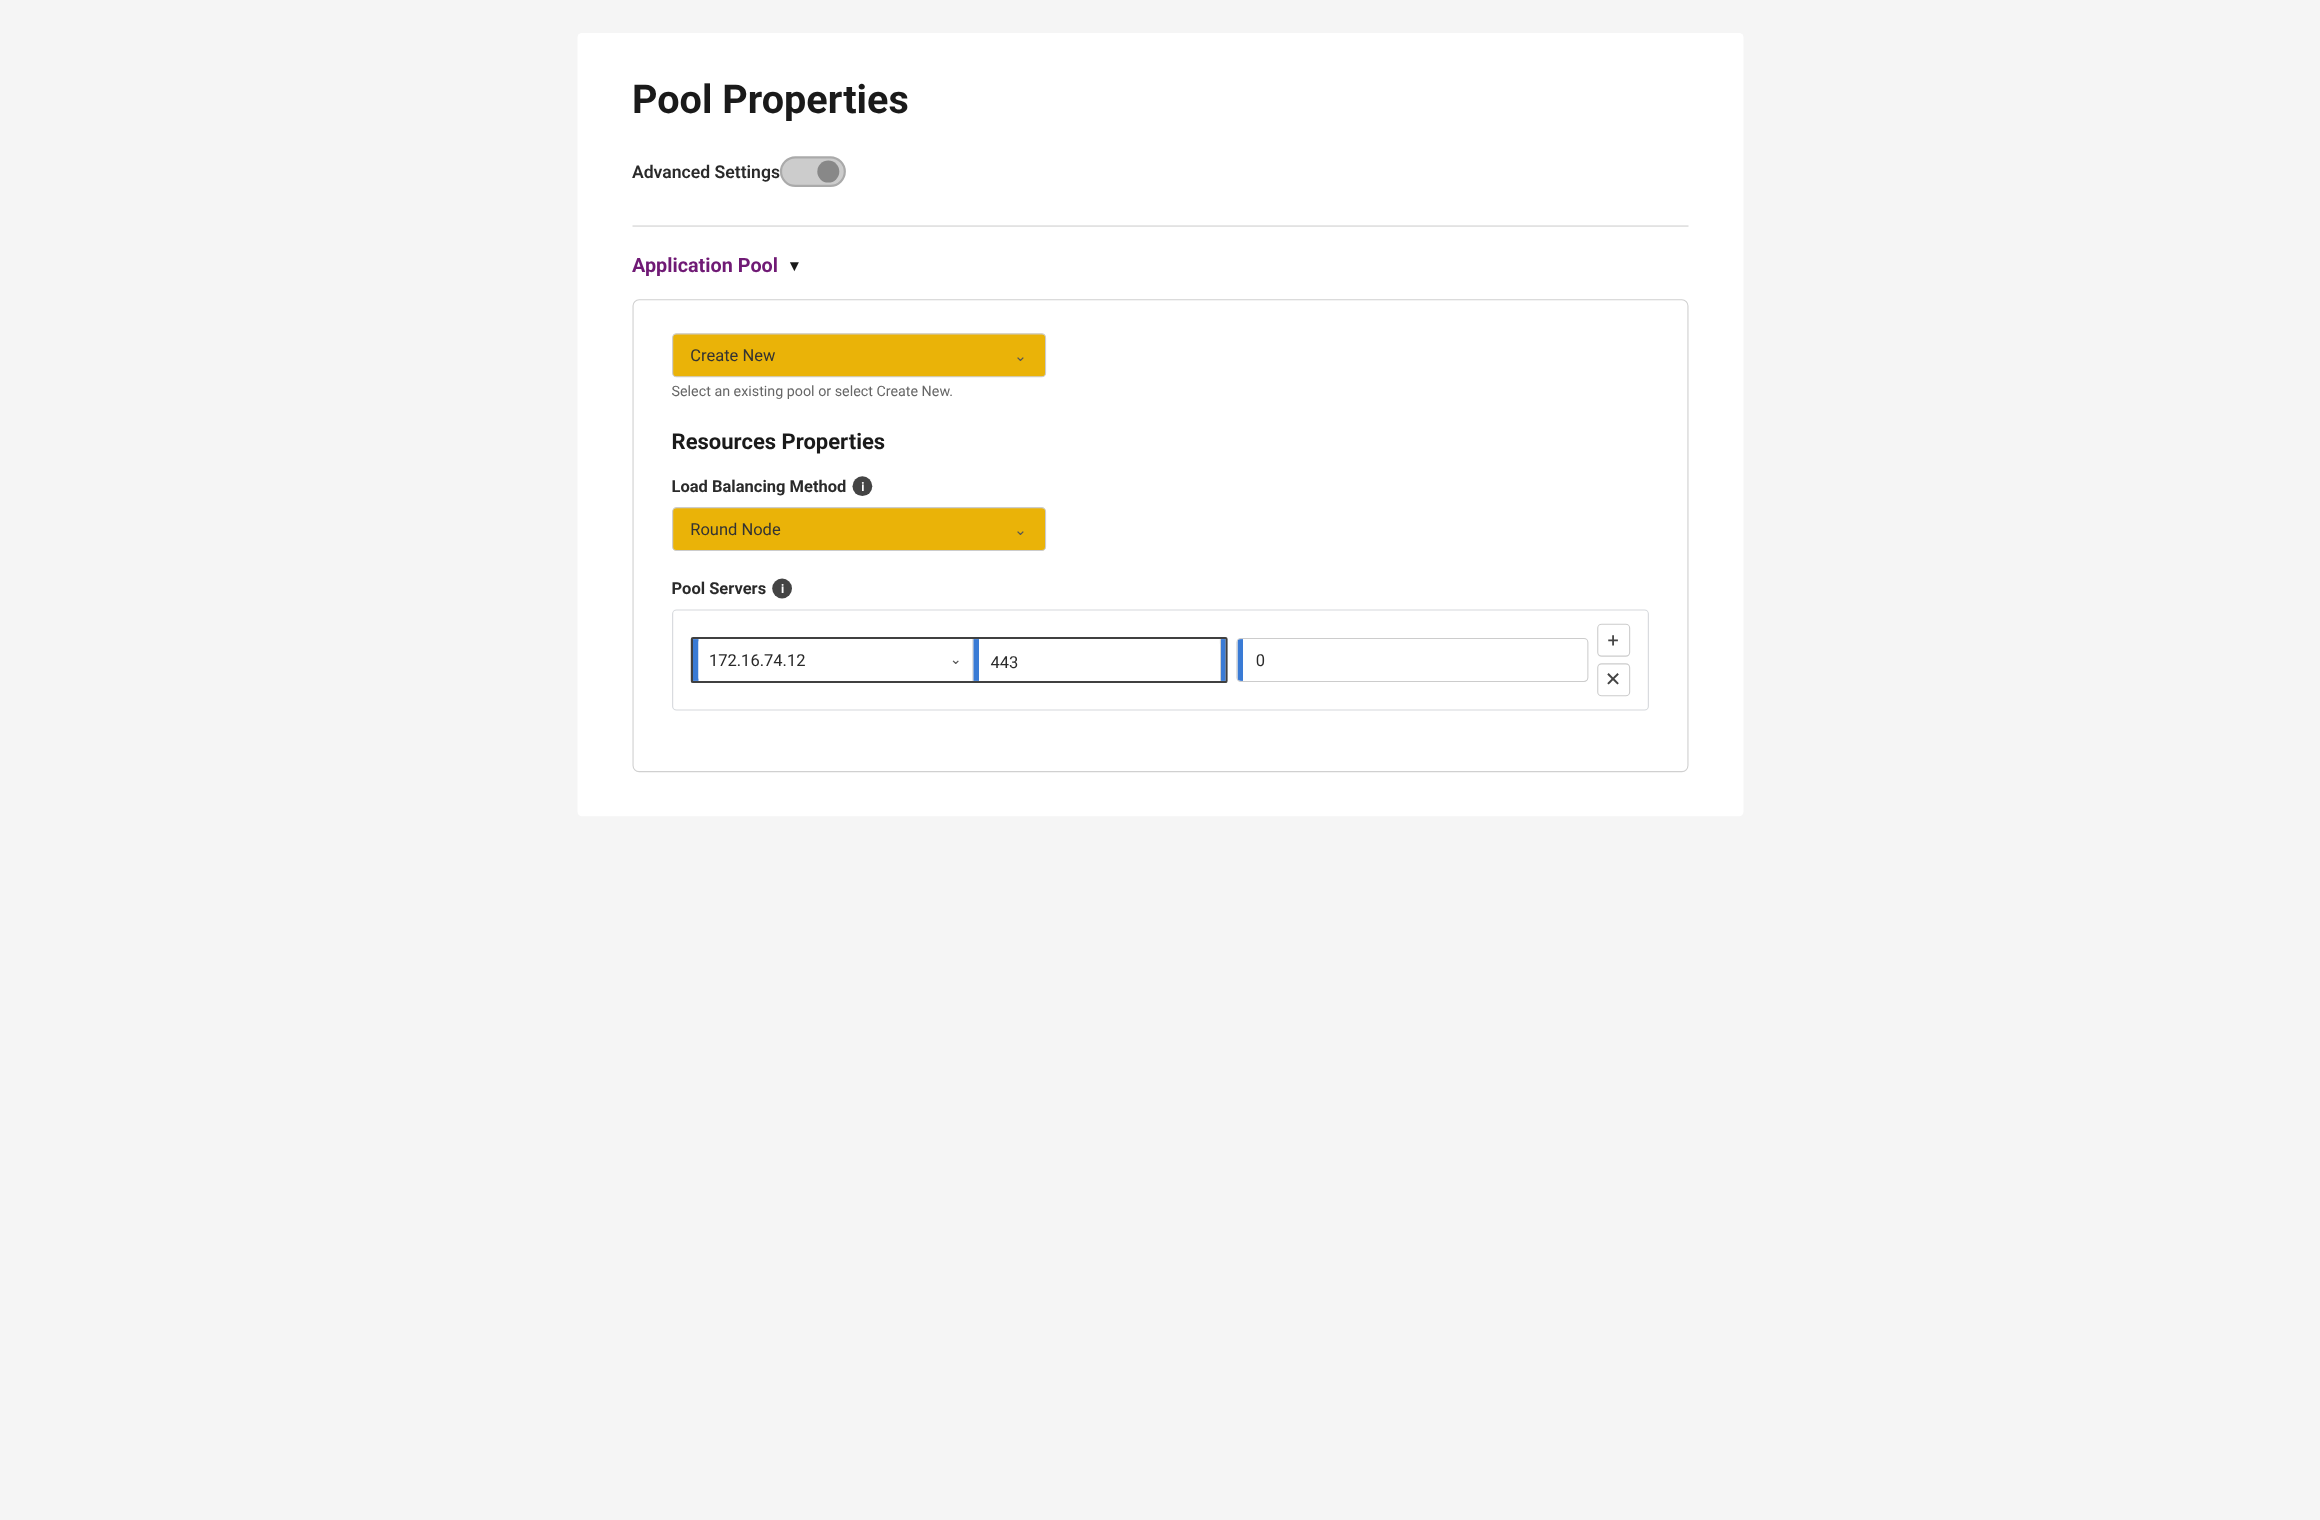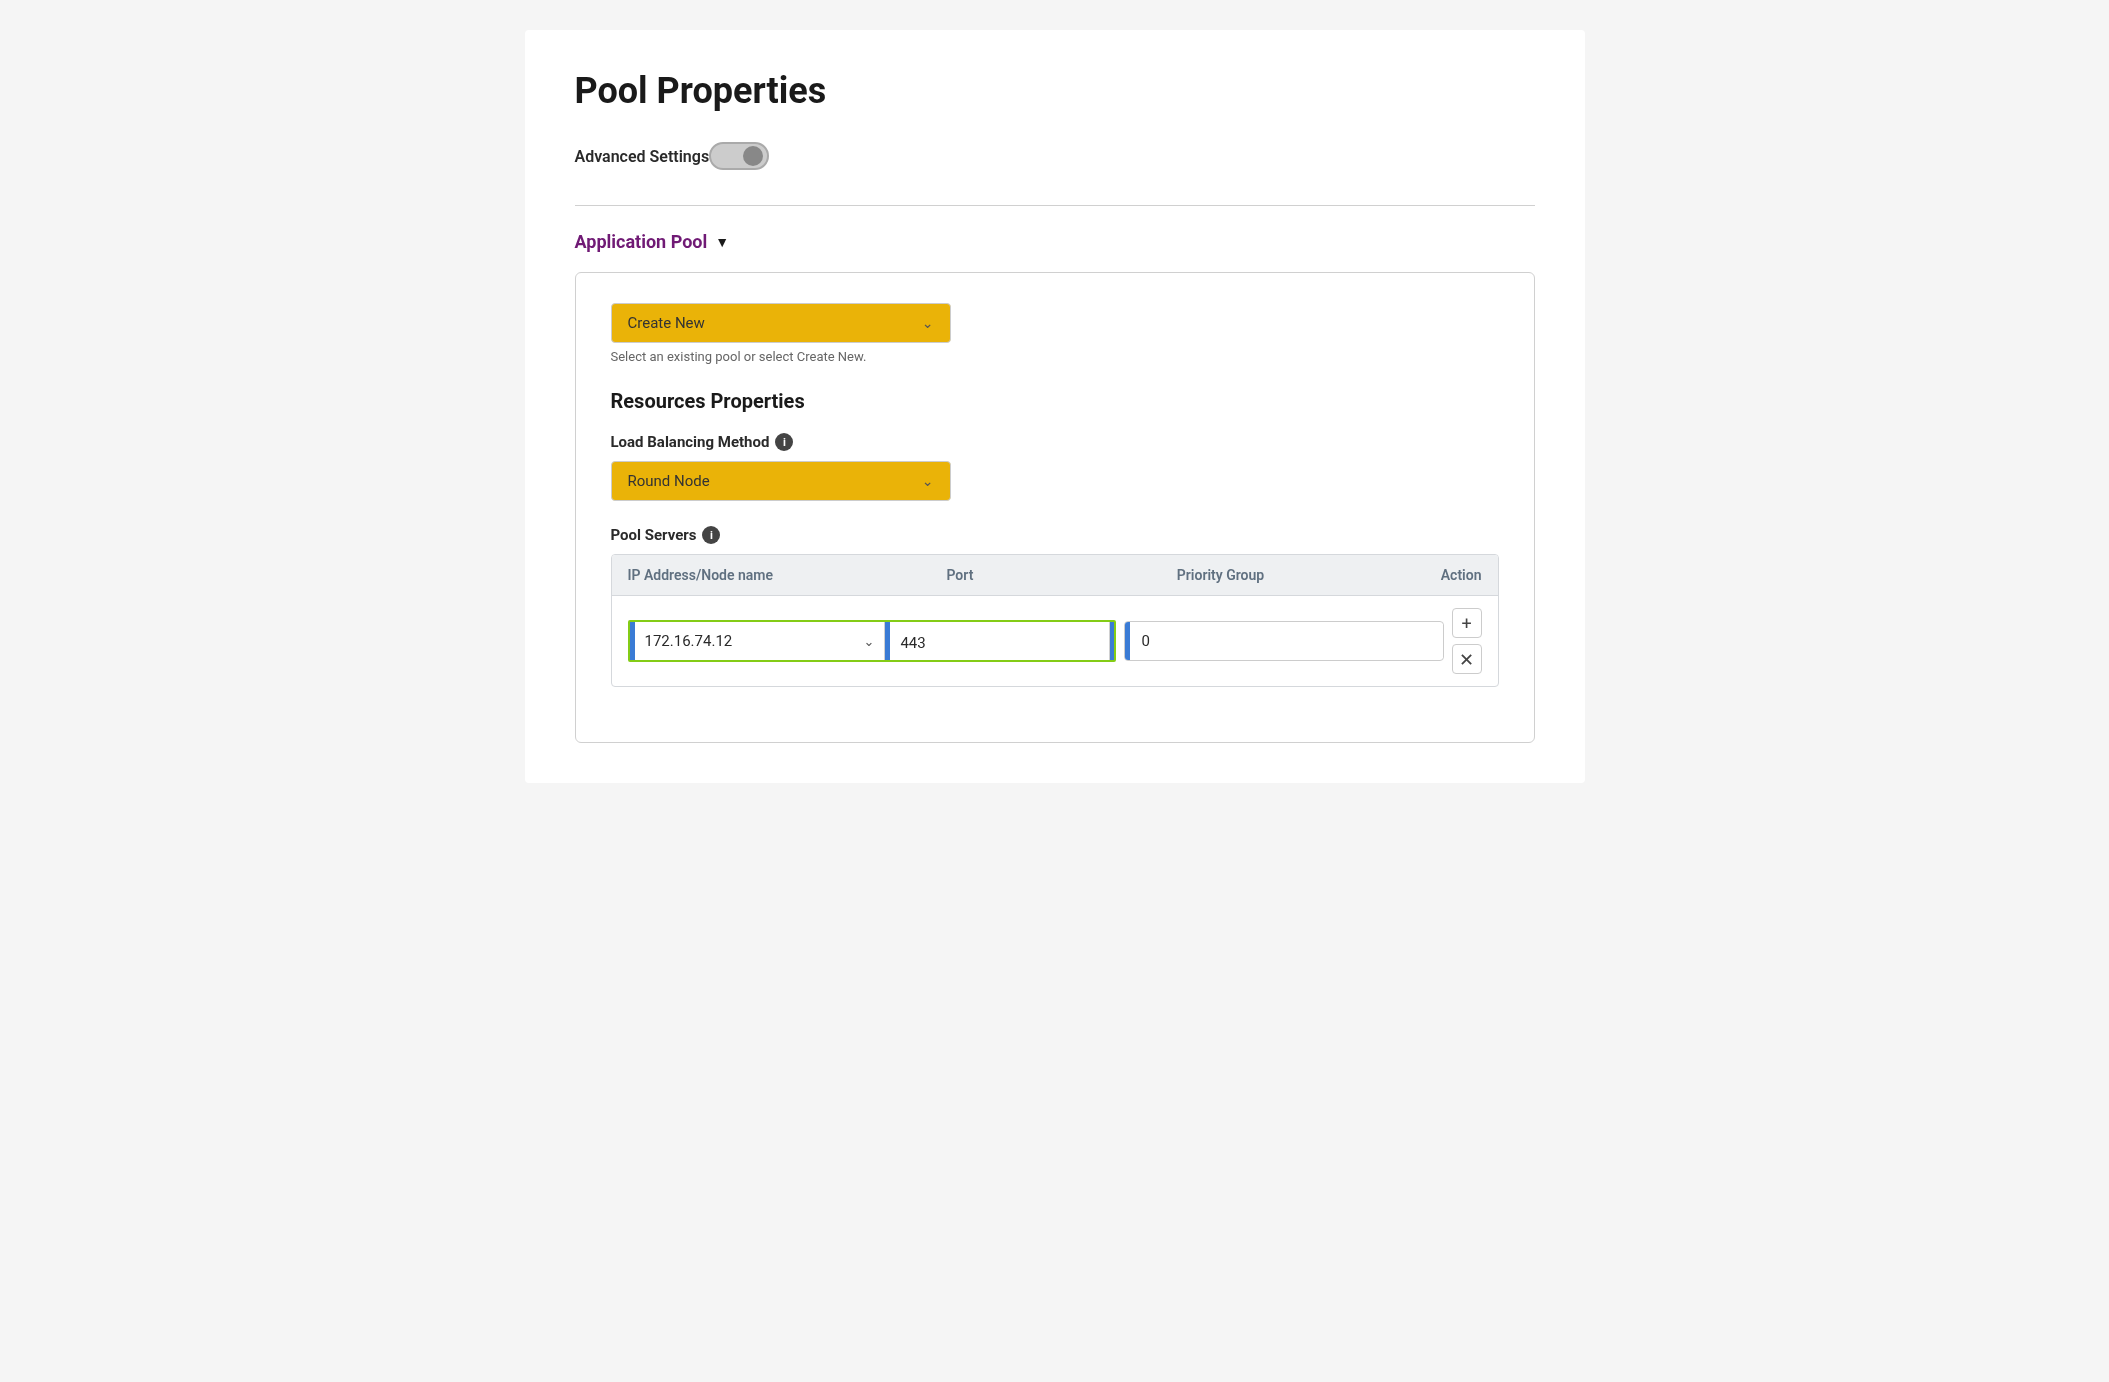--- a/index.html
+++ b/index.html
@@ -265,35 +265,29 @@
     </div>
 
     <div class="field-group">
       <div class="field-label">
         <span>Pool Servers</span>
         <span class="info-icon">i</span>
       </div>
 
       <div class="servers-section">
 
-        <div class="servers-table-header">
-          <div class="col-header col-ip">IP Address/Node name</div>
-          <div class="col-header col-port">Port</div>
-          <div class="col-header col-priority">Priority Group</div>
-          <div class="col-header col-action">Action</div>
-        </div>
 
         <div class="servers-table-body">
           <div style="display:flex; align-items:center; gap:8px;">
 
             <div style="
               flex: 1;
               display: flex;
               align-items: stretch;
-              border: 2px solid #84cc16;
+              border: 2px solid #404040;
               border-radius: 2px;
               overflow: hidden;
             ">
 
               <div style="display:flex; align-items:center; flex: 0 0 43%; border-right: 1px solid #d0d0d0;">
                 <div style="width:5px; height:100%; min-height:38px; background:#3a7bd5; flex-shrink:0;"></div>
                 <input type="text" class="cell-input" style="flex: 1 1 0%; border: none; outline: none; padding: 8px 10px; font-size: 15px; color: rgb(42, 42, 42);" value="172.16.74.12">
                 <span style="padding:0 10px; color:#555; font-size:13px; cursor:pointer;">⌄</span>
               </div>
 

